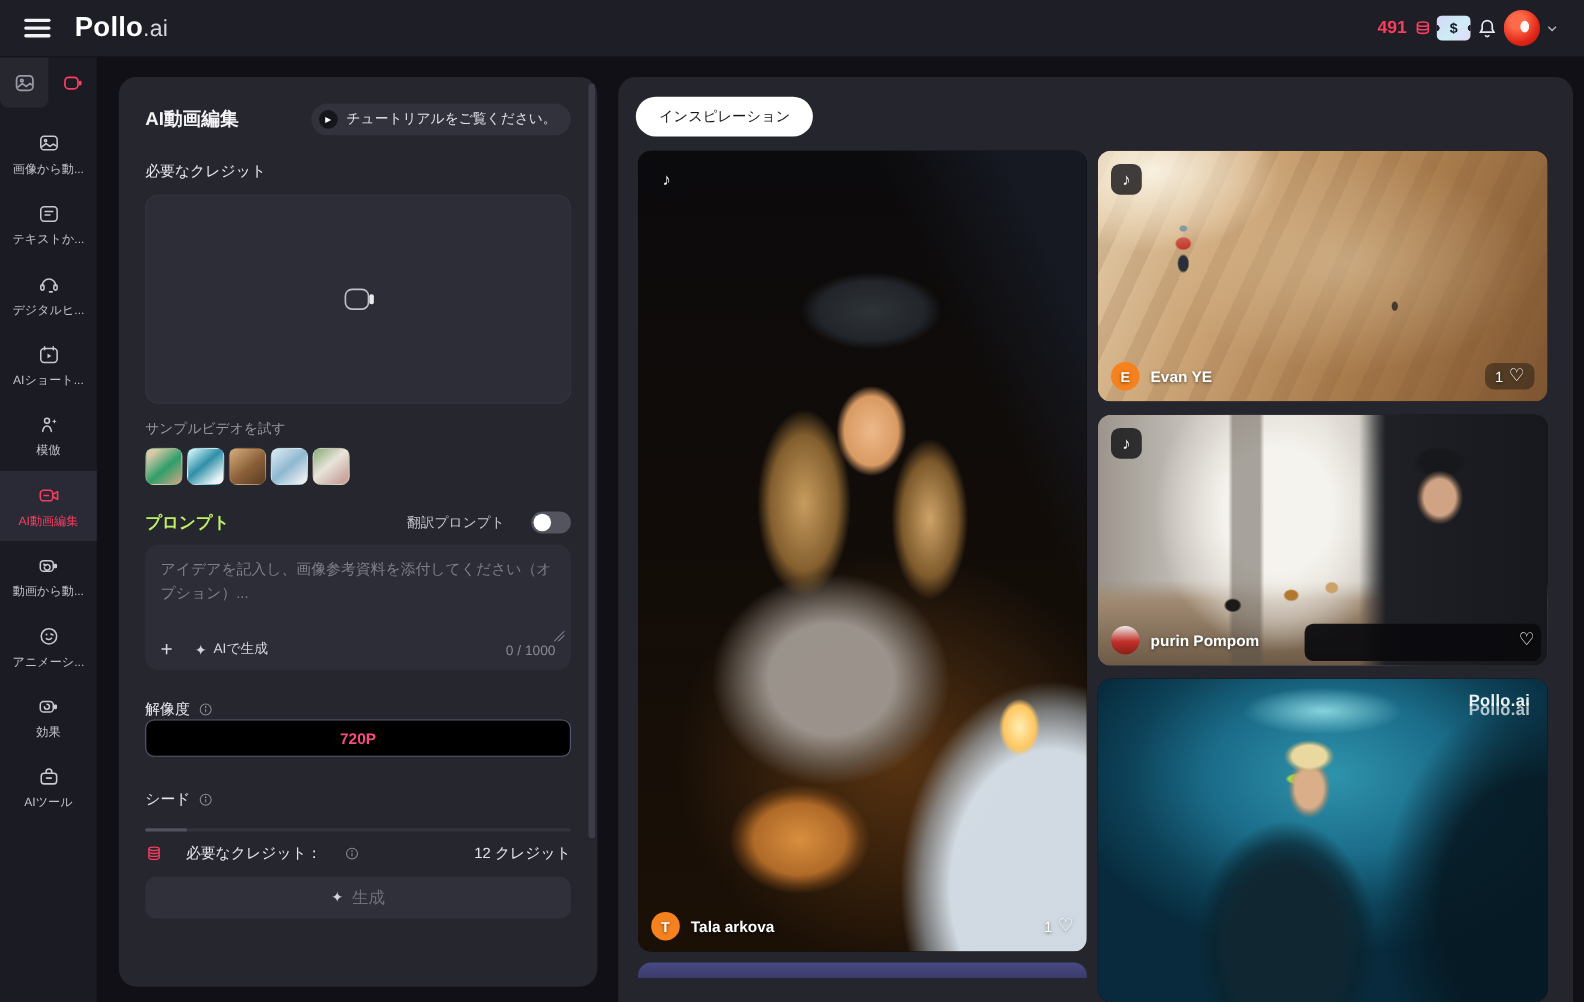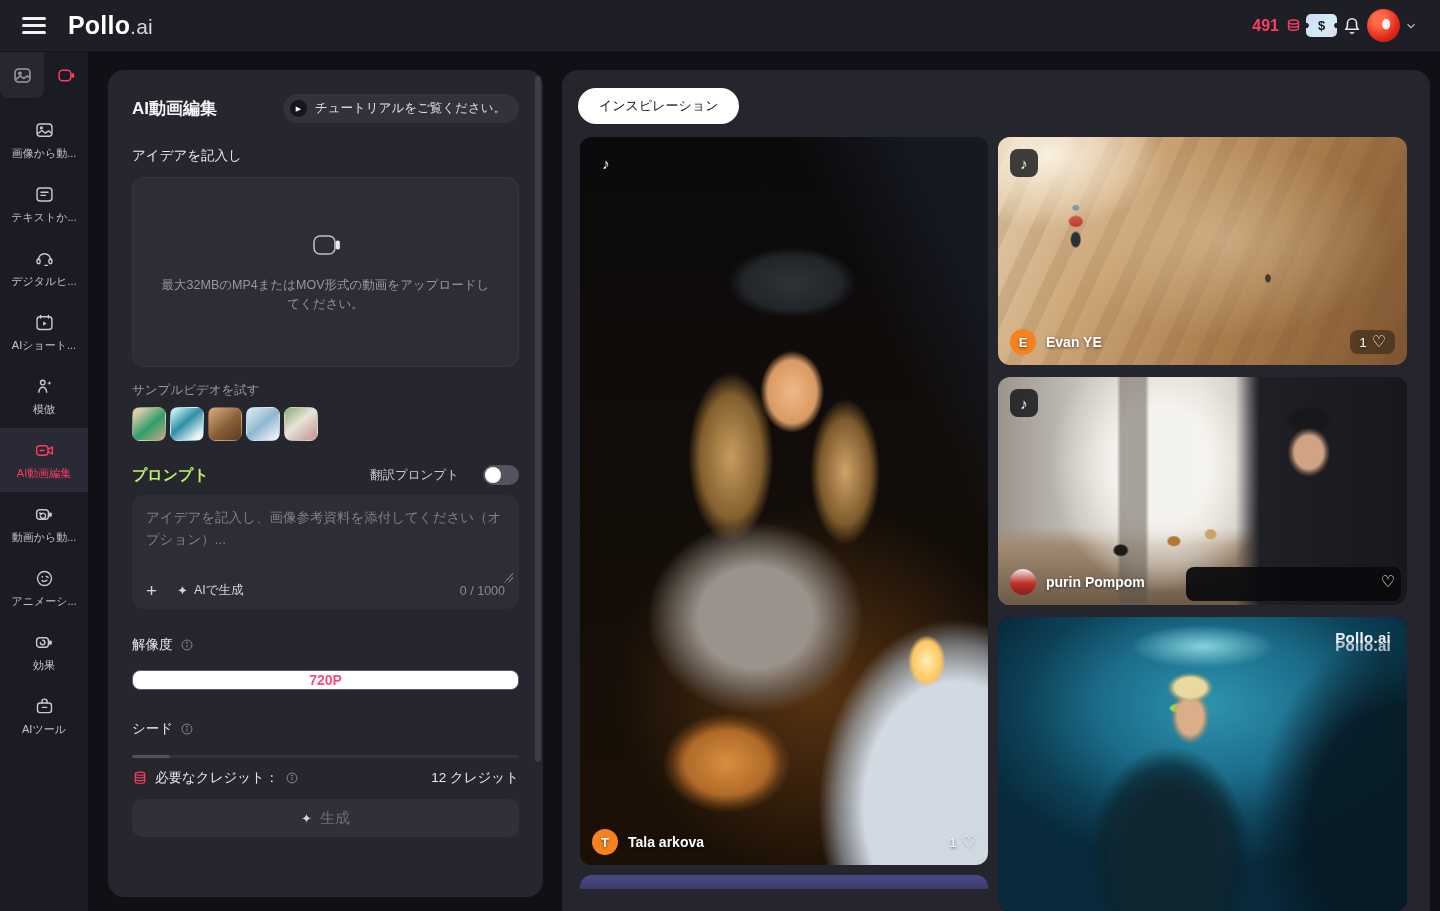--- a/index.html
+++ b/index.html
@@ -82,26 +82,26 @@
   .plus-btn { font-size:19px; color:#d4d4dc; cursor:pointer; line-height:1; }
   .ai-gen-btn { display:flex; align-items:center; gap:6px; font-size:12.5px; color:#d4d4dc; cursor:pointer; }
   .sparkle { font-size:13px; color:#d4d4dc; }
   .char-counter { margin-left:auto; font-size:12.5px; color:#8a8a96; }
   .resize-grip { position:absolute; right:6px; bottom:26px; width:10px; height:10px;
     background:linear-gradient(135deg,transparent 0 50%,#6a6a76 50% 58%,transparent 58% 70%,#6a6a76 70% 78%,transparent 78%); }
   .advanced-row { margin-top:26px; display:flex; align-items:center; justify-content:space-between; cursor:pointer; }
   .chev-up { width:15px; height:15px; stroke:#cfcfd8; fill:none; stroke-width:2; }
   .field-label-row { margin-top:27px; display:flex; align-items:center; gap:7px; }
   .info-svg { width:14px; height:14px; stroke:#8d8d99; fill:none; stroke-width:1.6; cursor:pointer; }
-  .res-btn { margin-top:16px; height:20px; border-radius:8px; background:#ffffff; border:1px solid #5a5a74;
+  .res-btn { margin-top:0; height:34px; border-radius:8px; background:#000000; border:1px solid #5a5a74;
     display:flex; align-items:center; justify-content:center; font-size:14px; font-weight:bold; color:#f64d7d; cursor:pointer; }
   .seed-row { margin-top:30px; }
   .seed-divider { margin-top:17px; height:3px; border-radius:2px; background:#33333d; position:relative; }
   .seed-divider::before { content:""; position:absolute; left:0; top:0; width:38px; height:3px; border-radius:2px; background:#51515e; }
-  .credits-row { margin-top:11px; display:flex; align-items:center; gap:7px;justify-content:center; }
+  .credits-row { margin-top:11px; display:flex; align-items:center; gap:21px;justify-content:center; }
   .coin-stack { width:16px; height:16px; stroke:#fb3d5f; fill:none; stroke-width:1.8; }
   .credits-label, .credits-value { font-size:13.5px; color:#e6e6ec; }
   .credits-value { margin-left:auto; }
   .generate-btn { margin-top:12px; height:38px; border-radius:10px; background:#30303a; display:flex;
     align-items:center; justify-content:center; gap:8px; font-size:15px; color:#6f6f7b; cursor:pointer; }
 
   
   .gallery { position:absolute; left:562px; top:70px; width:868px; height:841px; background:#25252e;
     border-radius:16px 16px 0 0; z-index:10; overflow:hidden; }
   .insp-pill { position:absolute; left:16px; top:18px; background:#ffffff; color:#16161d; font-size:13px;
@@ -317,27 +317,26 @@
   <div class="ed-head">
     <h1 class="ed-title">AI動画編集</h1>
     <div class="tut-btn">
       <span class="play-circ">
           <span>▶</span>
         </span>
       <span>チュートリアルをご覧ください。</span>
     </div>
   </div>
 
-  <div class="ed-label ed-upload-label">アイデアを記入し</div>
+  <div class="ed-label ed-upload-label">必要なクレジット</div>
   <div class="dropzone">
     <svg class="cam-svg" viewBox="0 0 48 40">
         <rect x="8" y="8" width="28" height="24" rx="8"></rect>
         <rect x="37" y="14" width="5.5" height="12" rx="2.4" fill="currentColor" stroke="none"></rect>
       </svg>
-    <div class="drop-hint">最大32MBのMP4またはMOV形式の動画をアップロードしてください。</div>
   </div>
 
   <div class="samples-label">サンプルビデオを試す</div>
   <div class="thumbs">
     <div class="thumb t1"></div>
     <div class="thumb t2"></div>
     <div class="thumb t3"></div>
     <div class="thumb t4"></div>
     <div class="thumb t5"></div>
   </div>

